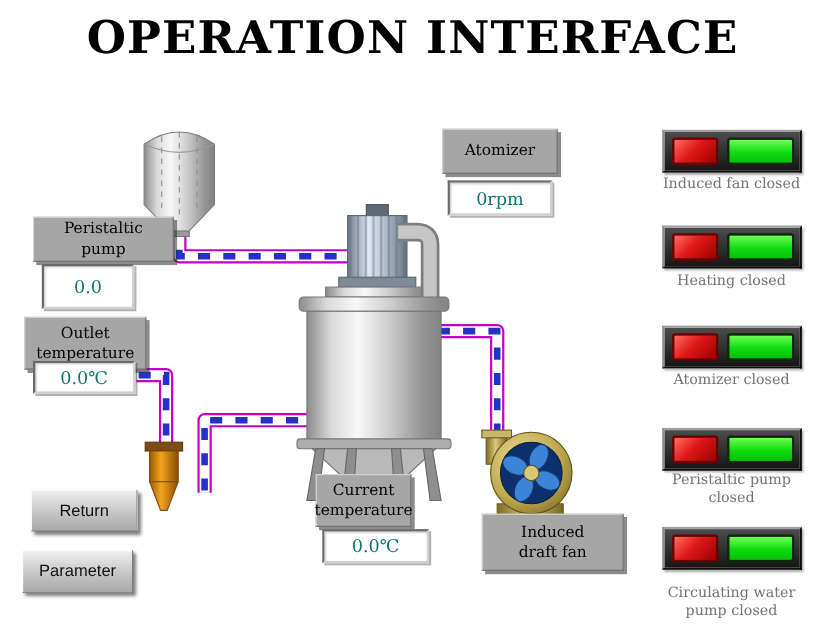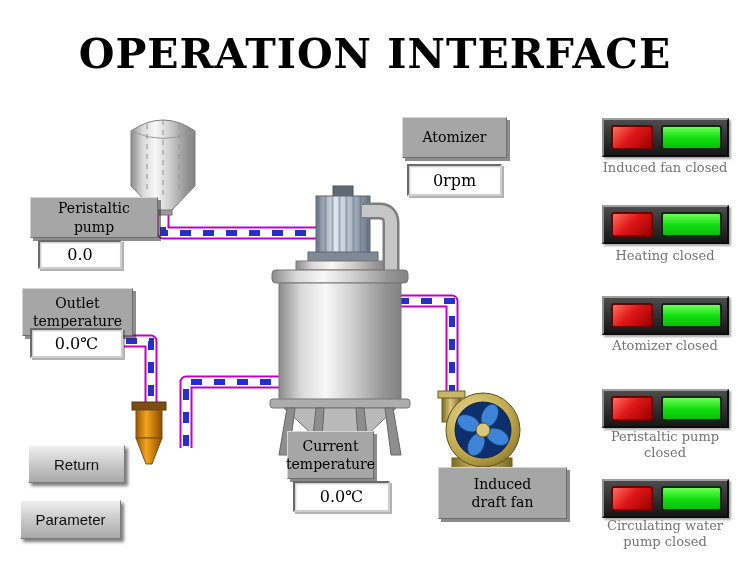--- a/index.html
+++ b/index.html
@@ -1,34 +1,34 @@
 <!DOCTYPE html>
 <html><head>
 <meta charset="utf-8">
 <style>
   html,body{margin:0;padding:0;background:#fff;}
   .stage{position:relative;width:750px;height:575px;background:#ffffff;overflow:hidden;
          font-family:"DejaVu Serif",serif;}
   .title{position:absolute;left:0;right:0;top:12px;text-align:center;color:#000;
-         font:900 41px/1.1 "DejaVu Serif",serif;letter-spacing:1px;margin-top:20px;}
+         font:900 41px/1.1 "DejaVu Serif",serif;letter-spacing:1px;}
   .diagram{position:absolute;left:0;top:0;width:750px;height:575px;}
 
   
   .lbl{position:absolute;box-sizing:border-box;background:#a6a6a6;
        border:1px solid #6e6e6e;border-top-color:#d6d6d6;border-left-color:#d6d6d6;
        box-shadow:3px 3px 0 rgba(45,45,45,.55);
        display:flex;align-items:center;justify-content:center;text-align:center;
        font:14px/1.3 "DejaVu Serif",serif;color:#000000;white-space:pre-line;}
 
   
   .disp{position:absolute;box-sizing:border-box;background:#fff;
         border:2px solid #6a6a6a;border-right-color:#cfcfcf;border-bottom-color:#cfcfcf;
         box-shadow:2px 2px 0 rgba(0,0,0,.3), inset 1px 1px 2px rgba(0,0,0,.25);
         display:flex;align-items:center;justify-content:center;
-        font:16px "DejaVu Serif",serif;color:#000000;}
+        font:16px "DejaVu Serif",serif;color:#0f766e;}
 
   
   .btn{position:absolute;box-sizing:border-box;
        background:linear-gradient(180deg,#efefef,#c6c6c6 55%,#a9a9a9);
        border:1px solid #7a7a7a;border-top-color:#fbfbfb;border-left-color:#fbfbfb;
        box-shadow:3px 3px 3px rgba(0,0,0,.5);
        display:flex;align-items:center;justify-content:center;
        font:15px "Liberation Sans",sans-serif;color:#111;cursor:pointer;}
 
   
@@ -165,21 +165,21 @@
 
     <g>
       <rect x="132" y="402" width="34" height="8" fill="#7c4c12" stroke="#5a350a"></rect>
       <rect x="136" y="410" width="26" height="28" fill="url(#orangeG)" stroke="#7c4c12"></rect>
       <path d="M136 438 L162 438 L152 464 L146 464 Z" fill="url(#orangeG)" stroke="#7c4c12"></path>
     </g>
   </svg>
 
   <div class="lbl" style="left:30px;top:197px;width:128px;height:41px">Peristaltic
 pump</div>
-  <div class="disp" style="left:38px;top:240px;width:84px;height:29px">0.0</div>
+  <div class="disp" style="left:38px;top:240px;width:84px;height:41px">0.0</div>
 
   <div class="lbl" style="left:22px;top:288px;width:111px;height:48px">Outlet
 temperature</div>
   <div class="disp" style="left:30px;top:328px;width:93px;height:30px">0.0℃</div>
 
   <div class="lbl" style="left:402px;top:117px;width:105px;height:41px">Atomizer</div>
   <div class="disp" style="left:407px;top:164px;width:95px;height:32px">0rpm</div>
 
   <div class="lbl" style="left:287px;top:431px;width:87px;height:48px">Current
 temperature</div>
@@ -213,16 +213,16 @@
     <span class="lamp red"></span>
     <span class="lamp green"></span>
   </div>
   <div class="ind-label" style="top:429px">Peristaltic pump
 closed</div>
 
   <div class="ind" style="top:479px">
     <span class="lamp red"></span>
     <span class="lamp green"></span>
   </div>
-  <div class="ind-label" style="top:518px">Circulating water
+  <div class="ind-label" style="top:532px">Circulating water
 pump  closed</div>
 
 </div>
 
 </body></html>

